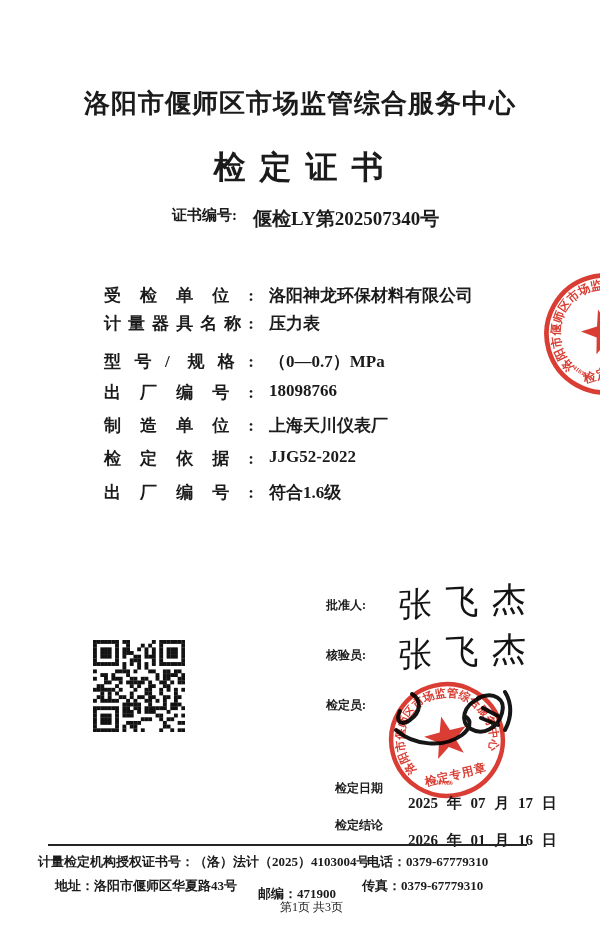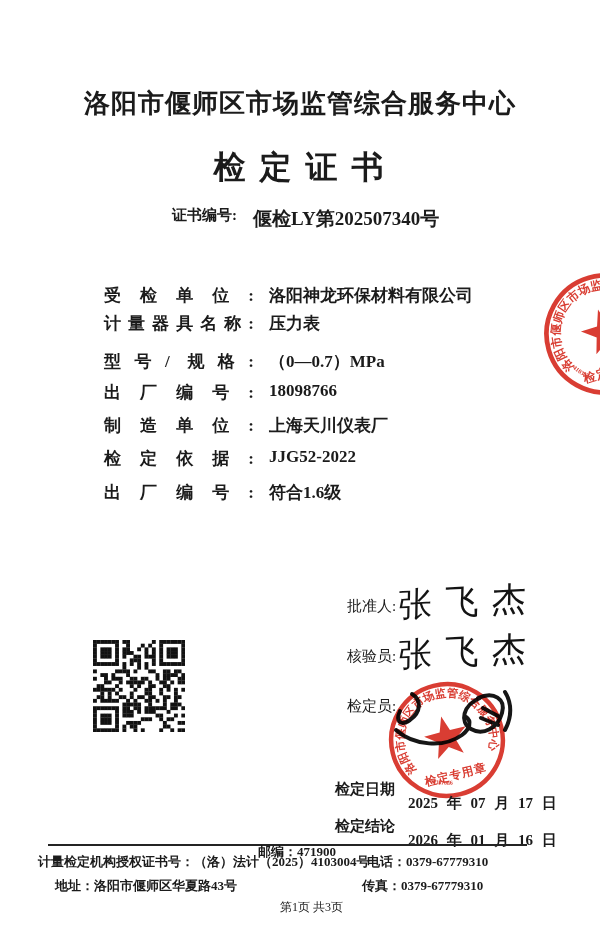--- a/index.html
+++ b/index.html
@@ -9,25 +9,25 @@
     font-family:"Liberation Serif","DejaVu Serif",serif;
   }
   .abs{position:absolute;}
   .org-title{left:0;right:0;top:86px;text-align:center;font-size:26px;font-weight:700;letter-spacing:1px;white-space:nowrap;}
   .doc-title{left:0;right:0;top:146px;text-align:center;font-size:32px;font-weight:700;letter-spacing:3px;white-space:nowrap;}
   .cert-label{left:172px;top:206px;font-size:15px;font-weight:700;}
   .cert-value{left:253px;top:206px;font-size:19px;font-weight:700;}
   .field-row{left:104px;font-size:17px;font-weight:700;white-space:nowrap;margin-top:16px;}
   .flabel{display:inline-block;width:150px;text-align:justify;text-align-last:justify;vertical-align:top;}
   .fvalue{margin-left:15px;}
-  .sig-label{left:347px;font-size:15px;font-weight:400;}
+  .sig-label{left:326px;font-size:12px;font-weight:700;}
   .sig-name{left:398px;font-size:34px;font-weight:500;letter-spacing:13px;white-space:nowrap;
     font-family:"DejaVu Sans","Liberation Sans",sans-serif;
     transform:rotate(-3deg) skewX(-4deg);color:#141414;}
-  .date-label{left:335px;font-size:15px;font-weight:700;}
+  .date-label{left:335px;font-size:12px;font-weight:700;}
   .date-value{left:408px;font-size:15px;font-weight:700;word-spacing:5px;white-space:nowrap;margin-top:14px;}
   .rule{left:48px;top:844px;width:479px;height:2px;background:#242424;}
   .foot{font-size:13px;font-weight:700;white-space:nowrap;}
   .page-info{left:0;right:8px;top:899px;text-align:center;font-size:12px;font-weight:400;padding-left:31px;}
   .qr{left:93px;top:640px;width:92px;height:92px;}
   .stamp{mix-blend-mode:multiply;opacity:.9;}
   .stamp svg{display:block;width:100%;height:100%;}
   .stamp-bottom{left:384px;top:677px;width:126px;height:126px;transform:rotate(-14deg);}
   .stamp-right{left:539px;top:268px;width:132px;height:132px;transform:rotate(-16deg);}
   .stamp text{font-family:"Liberation Serif","DejaVu Serif",serif;font-weight:600;}
@@ -427,16 +427,16 @@
 
 <div class="abs date-label" style="top:817px">检定结论</div>
 <div class="abs date-value" style="top:817px">2026 年 01 月 16 日</div>
 
 <div class="abs rule"></div>
 
 <div class="abs foot" style="left:38px;top:853px">计量检定机构授权证书号：（洛）法计（2025）4103004号</div>
 <div class="abs foot" style="left:367px;top:853px">电话：0379-67779310</div>
 
 <div class="abs foot" style="left:55px;top:877px">地址：洛阳市偃师区华夏路43号</div>
-<div class="abs foot" style="left:258px;top:843px">邮编：471900</div>
+<div class="abs foot" style="left:258px;top:885px">邮编：471900</div>
 <div class="abs foot" style="left:362px;top:877px">传真：0379-67779310</div>
 
 <div class="abs page-info">第1页 共3页</div>
 
 </body></html>

